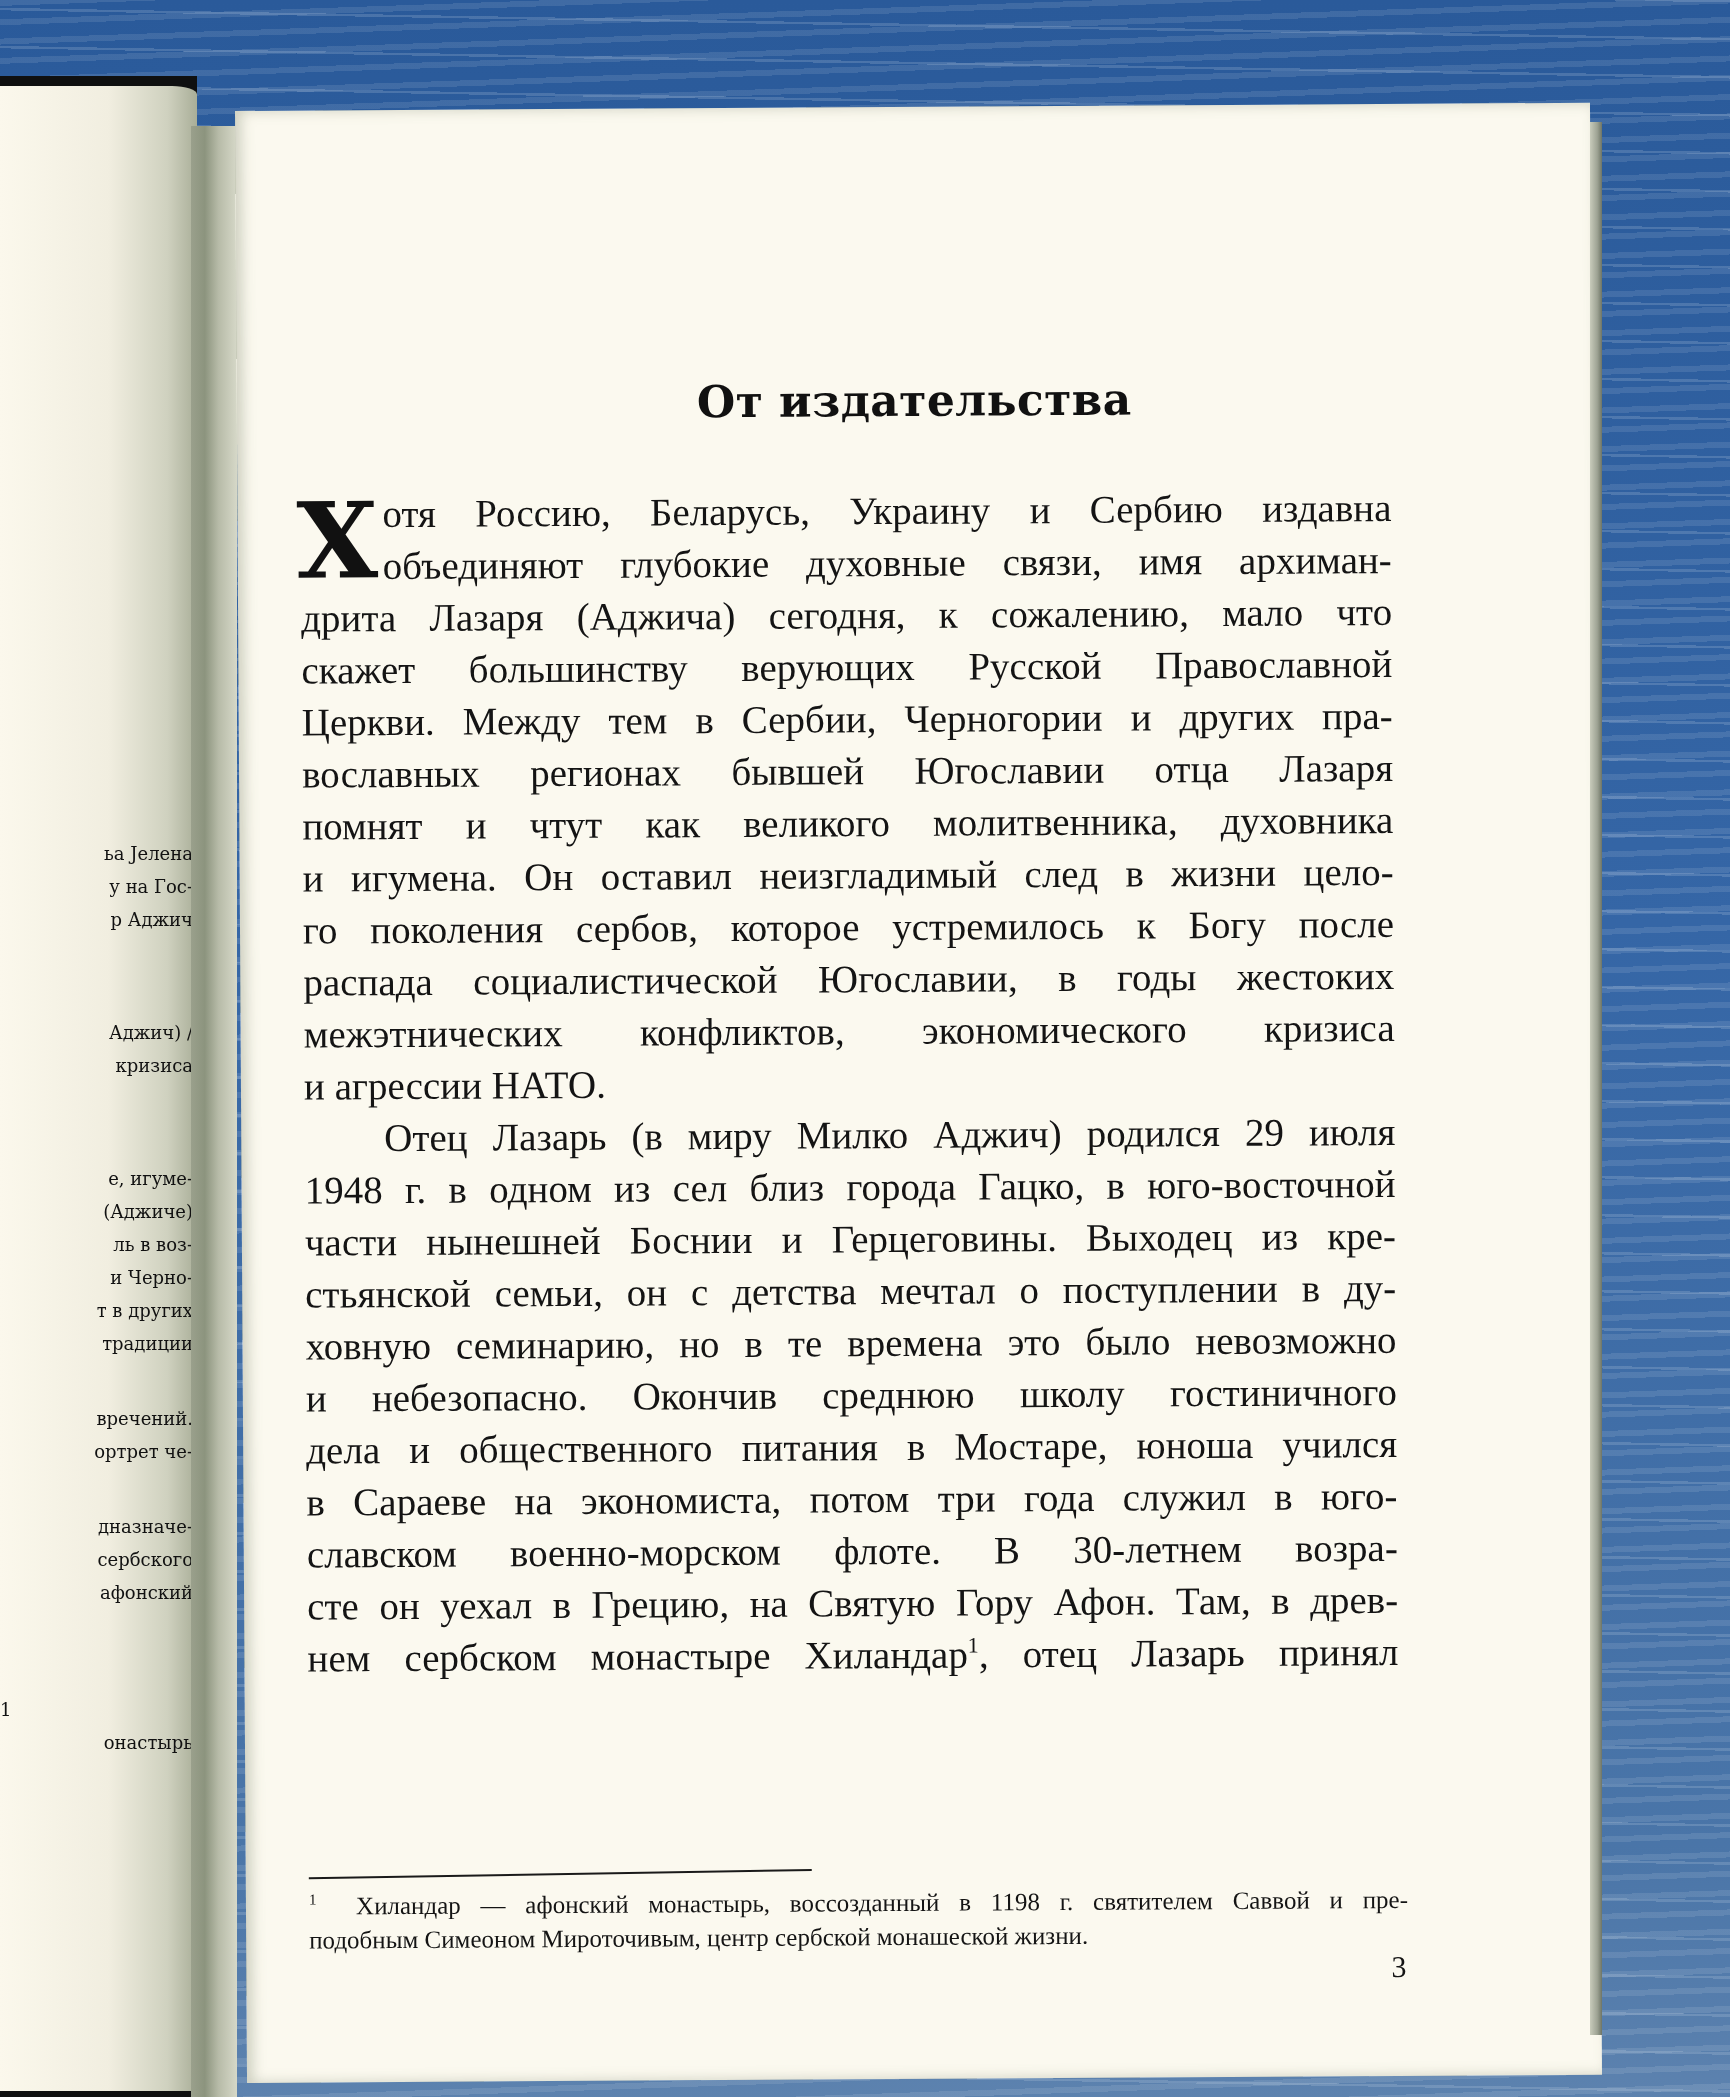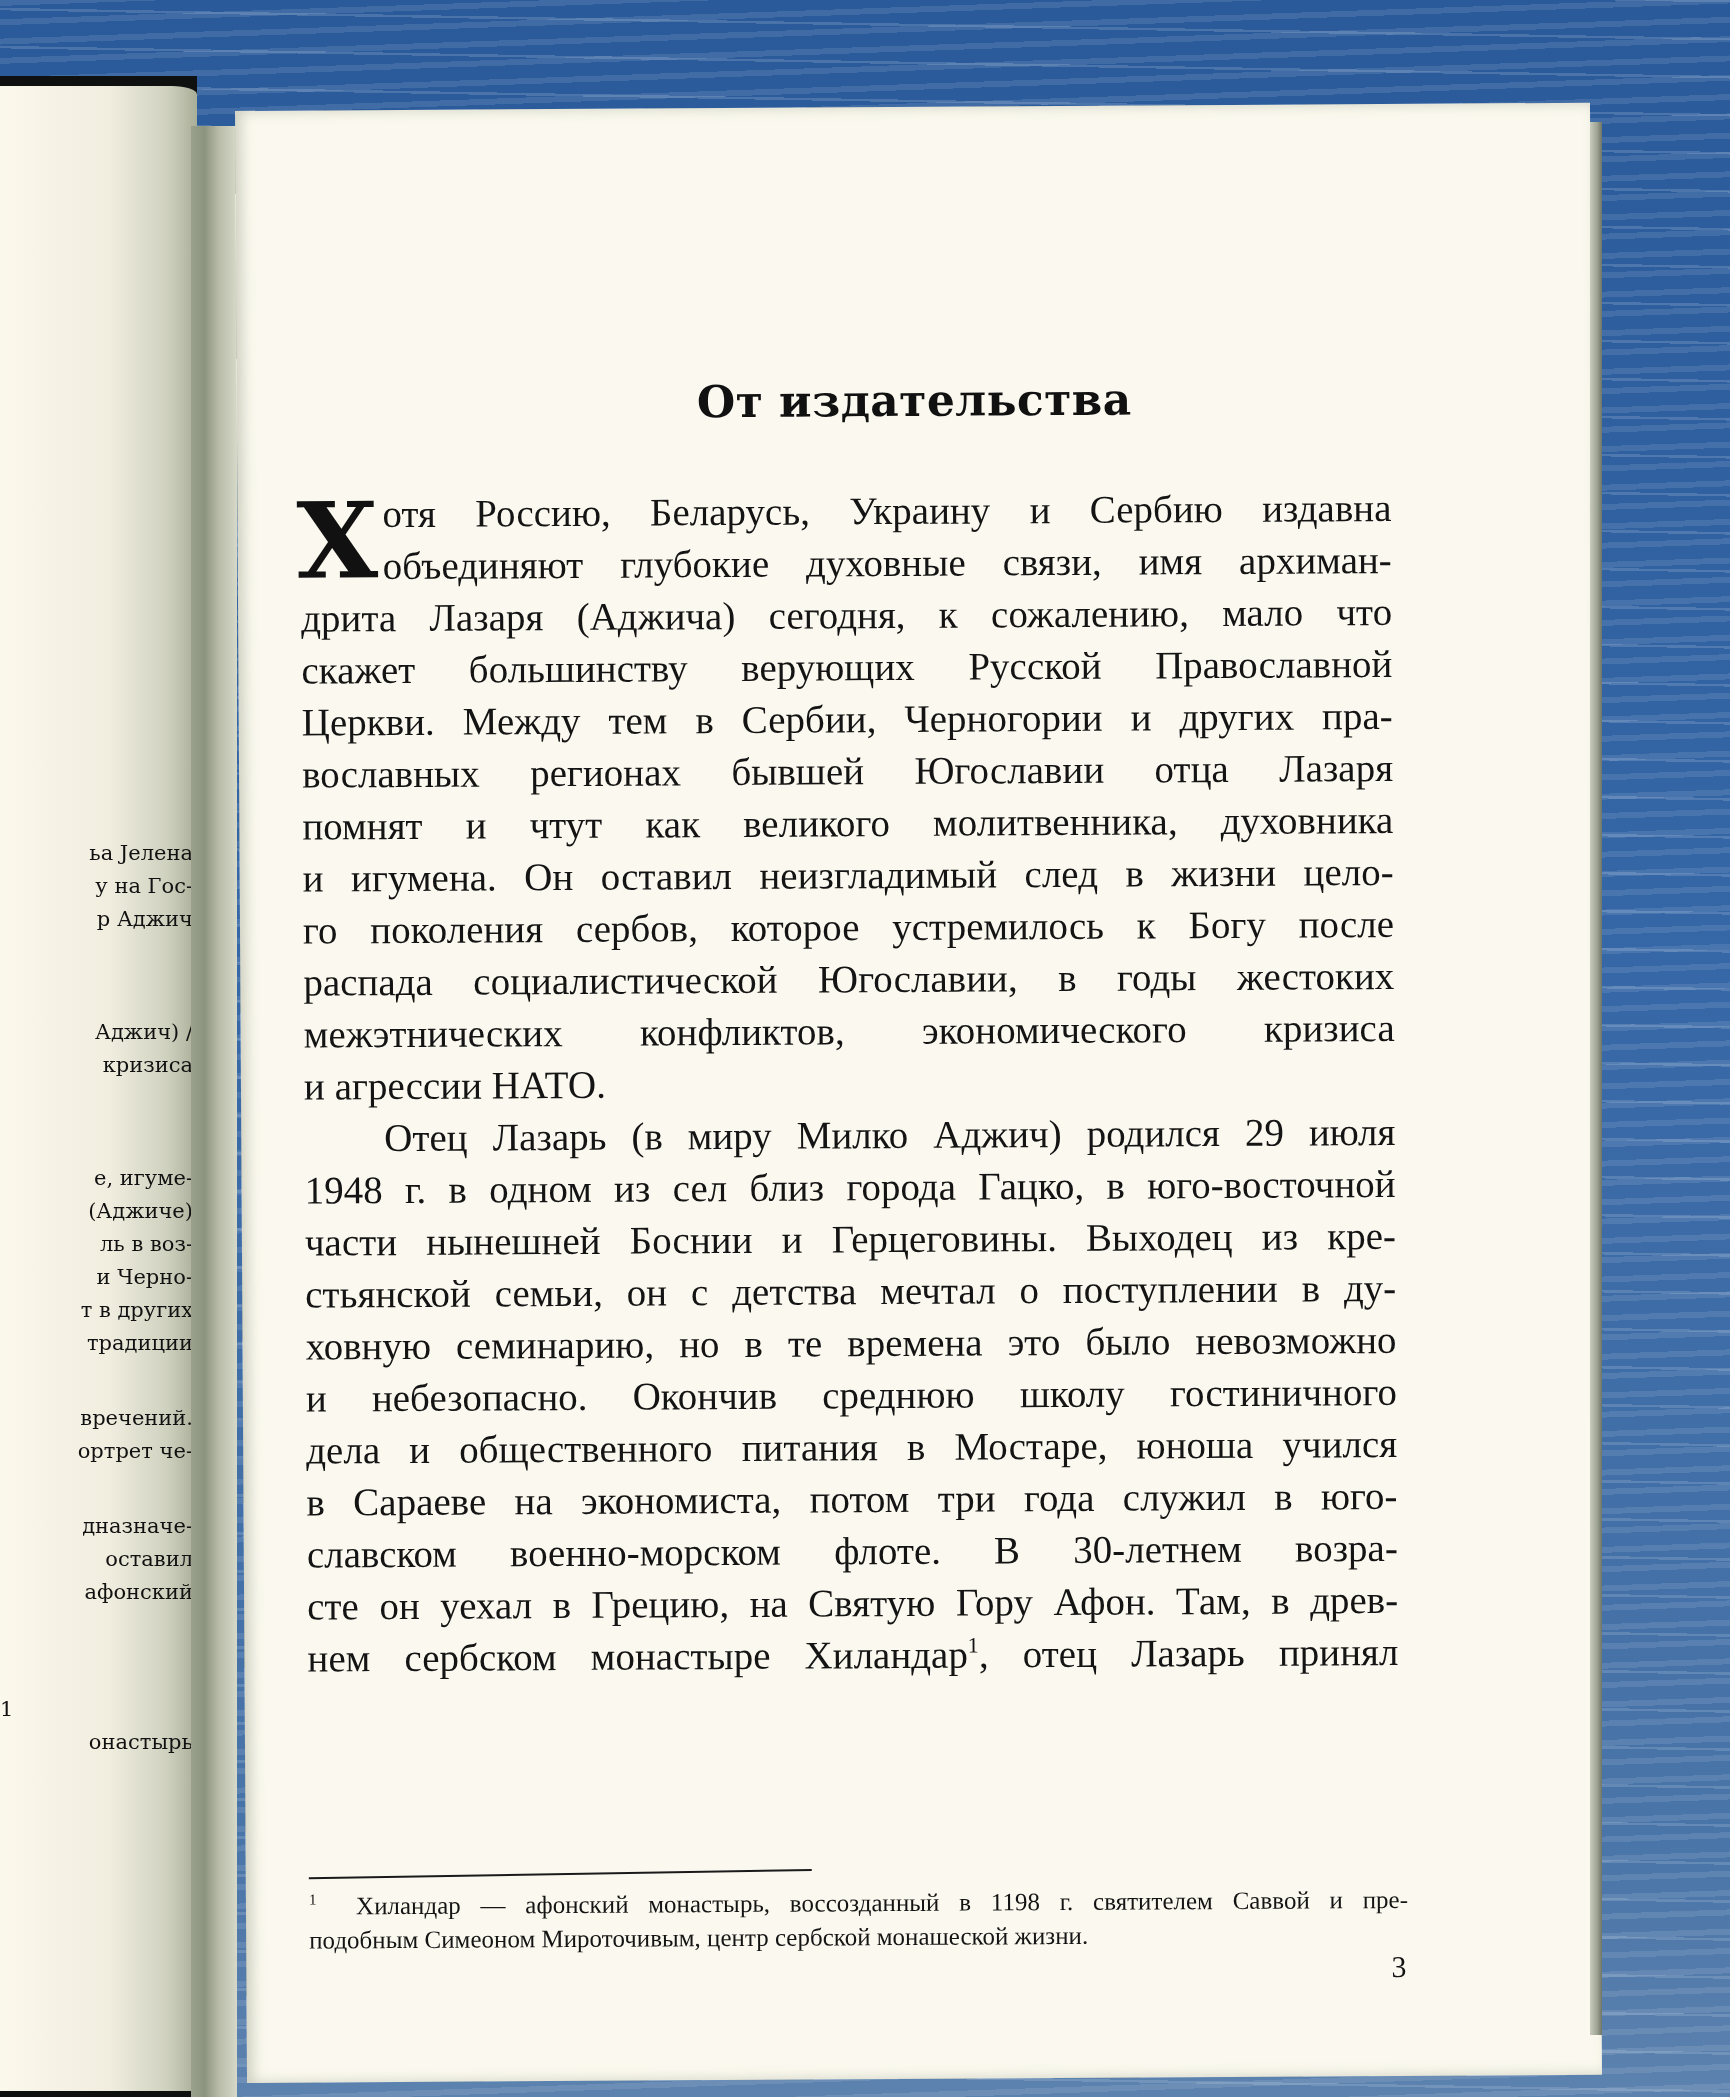--- a/index.html
+++ b/index.html
@@ -36,21 +36,21 @@
       transform: rotate(-0.35deg);
       transform-origin: 0 0;
     }
     .right-edge {
       position: absolute; left: 1590px; top: 122px; width: 11.7px; height: 1913px;
       background: linear-gradient(90deg, #c8cbbb, #9ea394 60%, #6e7566);
     }
 
     
     .left-text { position: absolute; left: 0; width: 193px; text-align: right; color: #111;
-      font-family: "DejaVu Serif", serif; font-size: 21px; line-height: 33px; }
+      font-family: "DejaVu Serif", serif; font-size: 18px; line-height: 33px; }
     .left-text div { white-space: nowrap; }
 
     
     .heading {
       position: absolute; left: 0; width: 100%; top: 268px; text-align: center;
       font-family: "DejaVu Serif", serif; font-weight: bold; font-size: 44px; color: #111;
       letter-spacing: 0.4px;
     }
     .body-text {
       position: absolute; left: 63px; top: 378px; width: 1091px;
@@ -100,21 +100,21 @@
     <div>(Аджиче)</div>
     <div>ль в воз-</div>
     <div>и Черно-</div>
     <div>т в других</div>
     <div>традиции</div>
     <div style="height:42px"></div>
     <div>вречений.</div>
     <div>ортрет че-</div>
     <div style="height:42px"></div>
     <div>дназначе-</div>
-    <div>оставил</div>
+    <div>сербского</div>
     <div>афонский</div>
     <div style="height:84px"></div>
     <div style="text-align:left">1</div>
     <div>онастырь</div>
   </div>
 </div>
 <div class="gutter"></div>
 
 <div class="right-page">
   <div class="heading">От издательства</div>

